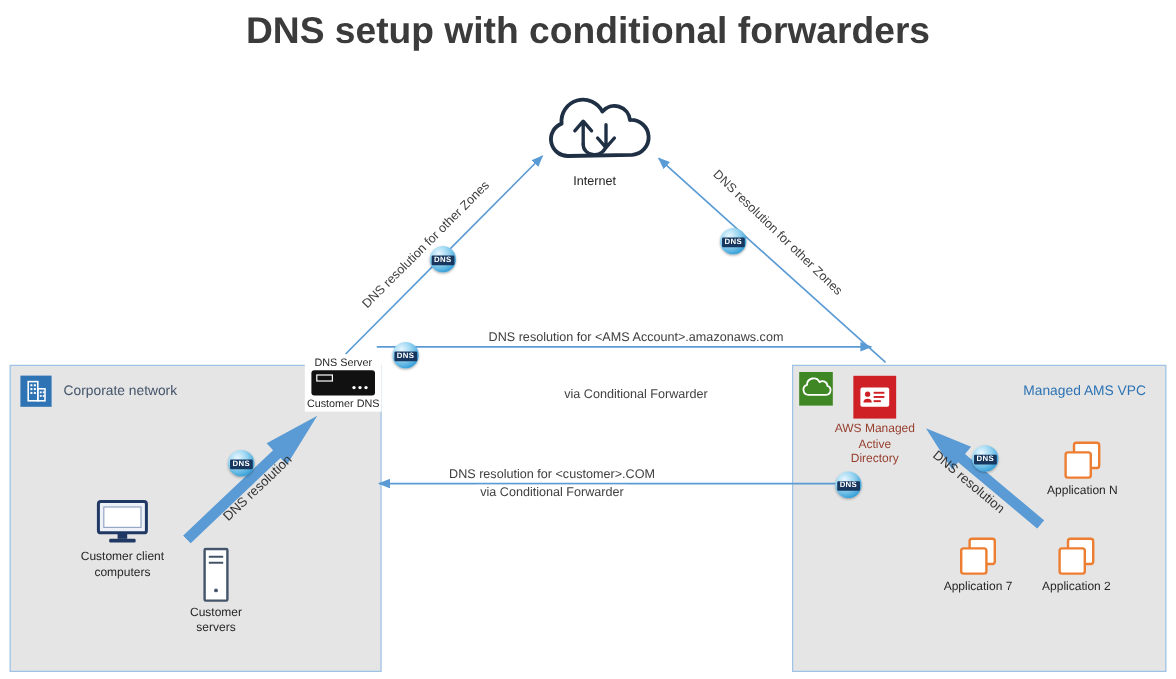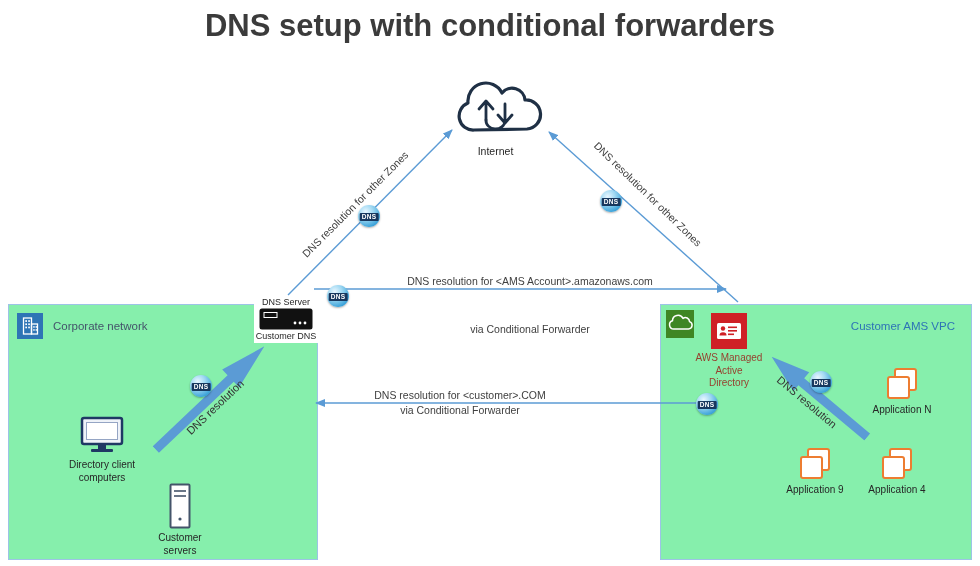--- a/index.html
+++ b/index.html
@@ -3,21 +3,21 @@
 <meta charset="utf-8">
 <style>
   *{margin:0;padding:0;box-sizing:border-box;}
   html,body{background:#fff;}
   body{font-family:"Liberation Sans",sans-serif;color:#262626;}
   .canvas{position:relative;width:980px;height:566px;background:#fff;overflow:hidden;}
 
   .title{position:absolute;top:8px;left:0;width:100%;text-align:center;
          font-size:31px;font-weight:700;color:#3b3b3b;}
 
-  .frame{position:absolute;background:#86efac;border:1px solid #9dc3e6;z-index:1;}
+  .frame{position:absolute;background:#e5e5e5;border:1px solid #9dc3e6;z-index:1;}
   .corp-box{left:8px;top:304px;width:310px;height:256px;}
   .vpc-box{left:660px;top:304px;width:312px;height:256px;}
   .frame-icon{position:absolute;display:flex;align-items:center;justify-content:center;}
   .corp-icon{left:8px;top:8px;width:26px;height:26px;background:#2e74b5;}
   .vpc-icon{left:5px;top:5px;width:28px;height:28px;background:#3f8624;}
   .corp-title{position:absolute;left:44px;top:15px;font-size:11.5px;color:#44546a;}
   .vpc-title{position:absolute;right:16px;top:15px;font-size:11.5px;color:#2e74b5;}
 
   .block-arrow{position:absolute;background:#5b9bd5;z-index:2;
     clip-path:polygon(0 34%,69% 34%,69% 6%,100% 50%,69% 94%,69% 66%,0 66%);}
@@ -28,21 +28,21 @@
   .connectors line{stroke:#5b9bd5;stroke-width:1.4;}
 
   .node{position:absolute;display:flex;flex-direction:column;align-items:center;
         text-align:center;z-index:4;}
   .node-label{font-size:10px;color:#262626;line-height:1.25;margin-top:3px;}
   .node-label.tiny{font-size:9px;margin-top:1px;}
   .node-label.small{font-size:10px;}
 
   .dns-node{left:254px;top:296px;width:64px;background:#fff;z-index:5;}
   .client-node{left:52px;top:416px;width:100px;}
-  .servers-node{left:148px;top:483px;width:64px;}
+  .servers-node{left:148px;top:456px;width:64px;}
   .ad-node{left:694px;top:313px;width:70px;}
   .ad-node .node-label{color:#963f2e;}
   .app-node{width:74px;}
   .app-n{left:865px;top:367px;}
   .app-1{left:778px;top:447px;}
   .app-2{left:860px;top:447px;}
 
   .internet-node{left:448px;top:74px;width:95px;z-index:4;}
   .internet-node .node-label{font-size:10.5px;margin-top:1px;}
 
@@ -97,21 +97,21 @@
     </div>
     <div class="corp-title">Corporate network</div>
   </div>
 
   <div class="frame vpc-box">
     <div class="frame-icon vpc-icon">
       <svg width="28" height="28" viewBox="0 0 28 28">
         <path d="M8,19 a4.2,4.2 0 0 1 -1.5,-8.2 a5.5,5.5 0 0 1 10.5,-2.3 a4,4 0 0 1 6.5,3.1 a3.8,3.8 0 0 1 -1,7.4 z" stroke="#fff" fill="none" stroke-width="1.5" stroke-linejoin="round"></path>
       </svg>
     </div>
-    <div class="vpc-title">Customer AMS VPC</div>
+    <div class="vpc-title">Managed AMS VPC</div>
   </div>
 
   <div class="block-arrow ba-left"></div>
   <div class="block-arrow ba-right"></div>
 
   <svg class="connectors" width="980" height="566">
     <defs>
       <marker id="arr" markerWidth="10" markerHeight="8" refX="9" refY="4" orient="auto" markerUnits="userSpaceOnUse">
         <path d="M0,0 L10,4 L0,8 z" fill="#5b9bd5"></path>
       </marker>
@@ -144,21 +144,21 @@
     <div class="node-label">Internet</div>
   </div>
 
   <div class="node client-node">
     <svg width="44" height="40" viewBox="0 0 44 40">
       <rect x="2" y="2" width="40" height="26" rx="2" fill="#eef2f8" stroke="#1f3864" stroke-width="2.5"></rect>
       <rect x="6.5" y="6.5" width="31" height="17" fill="#fff" stroke="#95a5c4" stroke-width="1"></rect>
       <rect x="18" y="28" width="8" height="5" fill="#1f3864"></rect>
       <rect x="11" y="33" width="22" height="3" rx="1" fill="#1f3864"></rect>
     </svg>
-    <div class="node-label">Directory client computers</div>
+    <div class="node-label">Customer client computers</div>
   </div>
 
   <div class="node servers-node">
     <svg width="22" height="46" viewBox="0 0 22 46">
       <rect x="1.5" y="1.5" width="19" height="43" rx="1" fill="#fff" stroke="#44546a" stroke-width="2"></rect>
       <line x1="5" y1="8" x2="17" y2="8" stroke="#44546a" stroke-width="1.6"></line>
       <line x1="5" y1="13" x2="17" y2="13" stroke="#44546a" stroke-width="1.6"></line>
       <circle cx="11" cy="36" r="1.6" fill="#44546a"></circle>
     </svg>
     <div class="node-label">Customer servers</div>
@@ -182,28 +182,28 @@
       <rect x="10" y="2" width="21" height="21" rx="2" fill="#fff" stroke="#ed7d31" stroke-width="2"></rect>
       <rect x="3" y="10" width="21" height="21" rx="2" fill="#fff" stroke="#ed7d31" stroke-width="2"></rect>
     </svg>
     <div class="node-label small">Application N</div>
   </div>
   <div class="node app-node app-1">
     <svg width="34" height="34" viewBox="0 0 34 34">
       <rect x="10" y="2" width="21" height="21" rx="2" fill="#fff" stroke="#ed7d31" stroke-width="2"></rect>
       <rect x="3" y="10" width="21" height="21" rx="2" fill="#fff" stroke="#ed7d31" stroke-width="2"></rect>
     </svg>
-    <div class="node-label small">Application 9</div>
+    <div class="node-label small">Application 7</div>
   </div>
   <div class="node app-node app-2">
     <svg width="34" height="34" viewBox="0 0 34 34">
       <rect x="10" y="2" width="21" height="21" rx="2" fill="#fff" stroke="#ed7d31" stroke-width="2"></rect>
       <rect x="3" y="10" width="21" height="21" rx="2" fill="#fff" stroke="#ed7d31" stroke-width="2"></rect>
     </svg>
-    <div class="node-label small">Application 4</div>
+    <div class="node-label small">Application 2</div>
   </div>
 
   <div class="rot-label zone-left">DNS resolution for other Zones</div>
   <div class="rot-label zone-right">DNS resolution for other Zones</div>
   <div class="rot-label res-left">DNS resolution</div>
   <div class="rot-label res-right">DNS resolution</div>
 
   <div class="flow-label flow-top">
     <span>DNS resolution for &lt;AMS Account&gt;.amazonaws.com</span>
     <span>via Conditional Forwarder</span>

